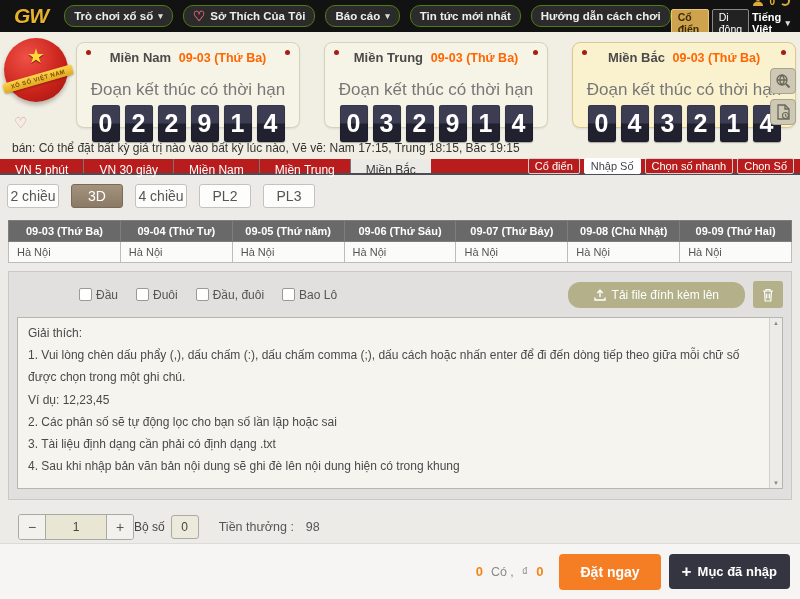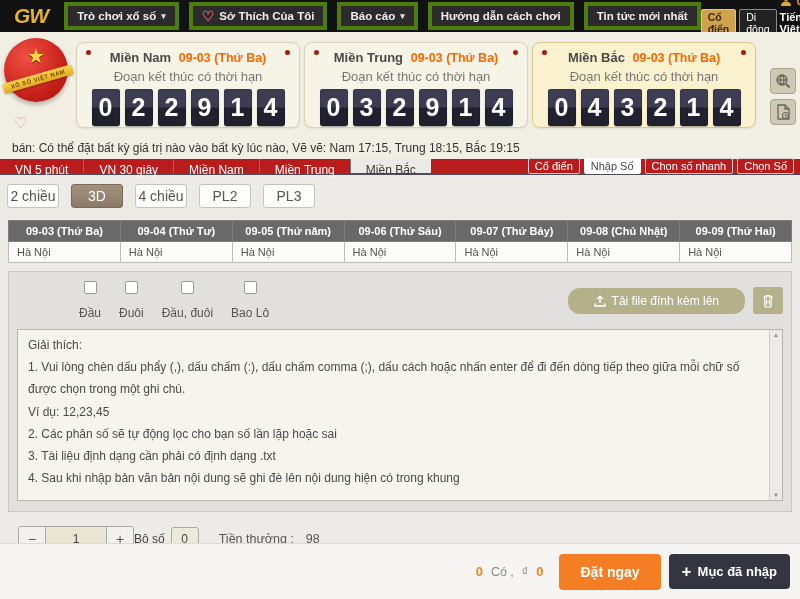--- a/index.html
+++ b/index.html
@@ -4,21 +4,21 @@
 <style>
   * { margin:0; padding:0; box-sizing:border-box; }
   body { font-family:"Liberation Sans", sans-serif; background:#fff; }
   .page { position:relative; width:800px; height:599px; background:#ecebe7; overflow:hidden; }
 
   
   .topbar { height:32px; background:#121212; display:flex; align-items:center; padding:0 6px 0 14px; }
   .logo { font-size:21px; font-weight:900; font-style:italic; color:#e6b32a; letter-spacing:-1px;
           text-shadow:0 1px 1px #000; margin-right:16px; cursor:pointer; }
   .menu { display:flex; align-items:center; gap:10px; flex:1; }
-  .menu-item { background:#2b2b2b; border:4px solid #4d7c0f; border-radius:0; color:#eee;
+  .menu-item { background:#2b2b2b; border:1px solid #4d7c0f; border-radius:10px; color:#eee;
                font-size:11.5px; font-weight:bold; padding:4px 9px; display:flex; align-items:center; gap:5px;
                white-space:nowrap; cursor:pointer; }
   .caret { font-size:9px; color:#ddd; }
   .heart { color:#d95c72; font-size:14px; line-height:10px; }
   .top-right { display:flex; flex-direction:column; align-items:flex-end; gap:2px; padding-right:4px; }
   .icon-row { display:flex; align-items:center; gap:5px; }
   .icon-row .balance { color:#e6b32a; font-size:10px; font-weight:bold; }
   .refresh-arc { width:10px; height:10px; border:2px solid #d9a93c; border-left-color:transparent; border-radius:50%; display:inline-block; }
   .mode-row { display:flex; align-items:center; gap:3px; }
   .btn-classic { background:#cfa34d; color:#3a2c0a; font-size:10.5px; font-weight:bold; padding:1px 6px; border-radius:2px; border:1px solid #e6c878; cursor:pointer; }
@@ -29,29 +29,29 @@
   .hero { position:relative; height:108px; background:#f1efe3; }
   .badge { position:absolute; left:4px; top:6px; width:70px; height:84px; }
   .badge-circle { width:64px; height:64px; border-radius:50%;
        background:radial-gradient(circle at 35% 30%, #f05045, #c8221a 60%, #9e140e); 
        box-shadow:0 3px 4px rgba(0,0,0,.25); display:flex; justify-content:center; }
   .badge-circle .star { color:#ffd83d; font-size:20px; margin-top:6px; text-shadow:0 1px 1px #7a0c08; }
   .ribbon { position:absolute; left:-2px; top:36px; width:72px; transform:rotate(-16deg);
        background:linear-gradient(#ffd34e,#e0a91f); color:#7a4d00; font-size:6px; font-weight:bold;
        text-align:center; padding:2px 0; border-radius:2px; box-shadow:0 1px 2px rgba(0,0,0,.3); letter-spacing:.5px; }
   .hero-heart { position:absolute; left:14px; top:82px; color:#e88ea2; font-size:15px; }
-  .panels { position:absolute; left:76px; top:10px; display:flex; gap:4px; }
+  .panels { position:absolute; left:76px; top:10px; display:flex; gap:24px; }
   .panel { position:relative; width:224px; height:86px; background:#f6f3e7; border:1px solid #d6d2bc;
            border-radius:8px; text-align:center; padding-top:7px; cursor:pointer; box-shadow:0 1px 2px rgba(0,0,0,.08); }
   .panel.active { background:#faf1cf; border-color:#ddc98f; }
   .panel::before, .panel::after { content:""; position:absolute; top:7px; width:5px; height:5px; border-radius:50%; background:#a61d12; }
   .panel::before { left:9px; } .panel::after { right:9px; }
   .p-title { font-size:13px; font-weight:bold; color:#4a4a4a; }
   .p-title .date { color:#ff6600; margin-left:4px; font-size:12.5px; }
-  .p-sub { font-size:13px; color:#777; margin-top:4px; }
+  .p-sub { font-size:17px; color:#777; margin-top:15px; }
   .digits { display:flex; justify-content:center; gap:5px; margin-top:5px; }
   .digit { width:28px; height:37px; border-radius:3px; color:#fff; font-size:25px; font-weight:bold;
            line-height:37px; background:linear-gradient(#3c3c52 0 49%, #20202f 51% 100%); 
            box-shadow:inset 0 0 1px #000, 0 1px 1px rgba(0,0,0,.3); }
   .side-icons { position:absolute; right:4px; top:36px; display:flex; flex-direction:column; gap:5px; }
   .side-btn { width:26px; height:26px; background:#cdc9b4; border:1px solid #a8a490; border-radius:4px;
               display:flex; align-items:center; justify-content:center; color:#6b675a; cursor:pointer; }
 
   
   .info-line { height:19px; background:#f1efe3; font-size:12px; color:#333; padding-left:12px; line-height:16px; }
@@ -73,21 +73,21 @@
   .schedule { margin:12px 8px 0; }
   .srow { display:flex; }
   .scell { flex:1; font-size:11px; border:1px solid #bcbcba; border-left:none; }
   .scell:first-child { border-left:1px solid #bcbcba; }
   .thead .scell { background:#696969; color:#fff; font-weight:bold; text-align:center; padding:4px 0; border-color:#7e7e7e; }
   .tbody .scell { background:#fbfbfa; color:#555; padding:4px 4px 4px 8px; border-top:none; }
 
   .entry-panel { margin:8px 8px 0; background:#e1e0de; border:1px solid #c9c8c6; padding:9px 8px 10px; }
   .opts-row { display:flex; align-items:center; }
   .cbs { display:flex; align-items:center; gap:18px; margin-left:62px; }
-  .cb-wrap { display:flex; align-items:center; gap:12px; cursor:pointer;flex-direction:column; }
+  .cb-wrap { display:flex; align-items:center; gap:4px; cursor:pointer; }
   .cb { width:13px; height:13px; background:#fff; border:1px solid #999; border-radius:2px; }
   .cb-label { font-size:12px; color:#555; }
   .upload-btn { margin-left:auto; background:#b3b08a; color:#fff; font-size:12px; border:none; border-radius:12px;
                 padding:6px 26px; display:flex; align-items:center; gap:6px; cursor:pointer; }
   .trash-btn { width:30px; height:27px; background:#b3b08a; border:none; border-radius:3px; margin-left:8px;
                display:flex; align-items:center; justify-content:center; color:#fff; cursor:pointer; }
 
   .textarea-box { position:relative; margin-top:9px; height:172px; background:#f5f4ef; border:1px solid #b5b5b1; }
   .ta-text { position:absolute; inset:4px 16px 4px 10px; font-size:12px; color:#4a4a4a; line-height:1.85; white-space:pre-wrap; overflow:hidden; }
   .ta-scrollbar { position:absolute; right:0; top:0; bottom:0; width:13px; background:#ececе8; background:#ecebe7; border-left:1px solid #cfcfcb;
@@ -130,24 +130,24 @@
       </div>
       <div class="menu-item">
         <span class="heart">♡</span>
         <span>Sở Thích Của Tôi</span>
       </div>
       <div class="menu-item">
         <span>Báo cáo</span>
         <span class="caret">▾</span>
       </div>
       <div class="menu-item">
+        <span>Tin tức mới nhất</span>
+      </div>
+      <div class="menu-item">
         <span>Hướng dẫn cách chơi</span>
-      </div>
-      <div class="menu-item">
-        <span>Tin tức mới nhất</span>
       </div>
     </nav>
     <div class="top-right">
       <div class="icon-row">
         <span>
           <svg width="12" height="12" viewBox="0 0 12 12">
               <circle cx="6" cy="3.5" r="2.5" fill="#d9a93c"></circle>
               <path d="M1 11c0-2.8 2.2-4.5 5-4.5s5 1.7 5 4.5z" fill="#d9a93c"></path>
             </svg>
         </span>

